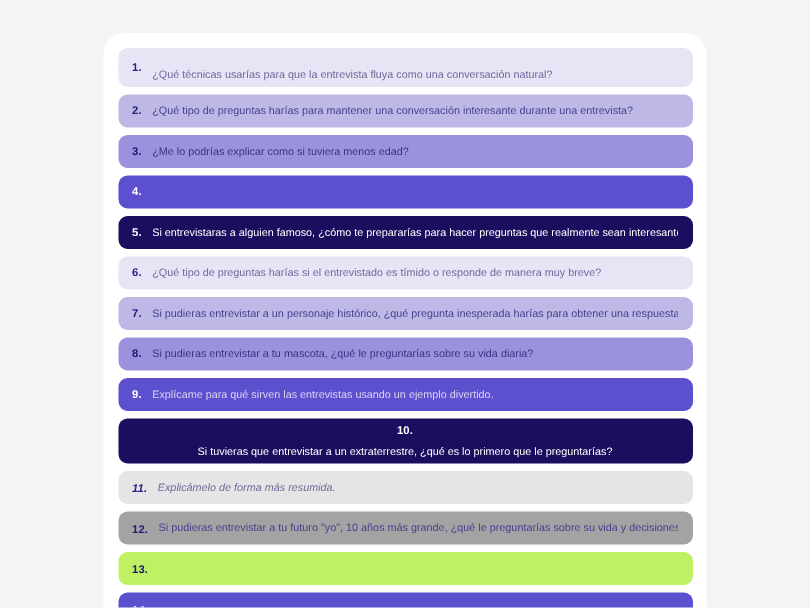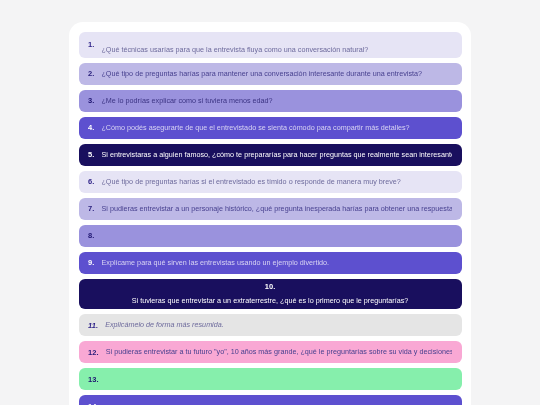--- a/index.html
+++ b/index.html
@@ -84,54 +84,54 @@
         <div class="prompt-row" style="background: rgb(189, 184, 230);">
           <span class="prompt-index" style="color: rgb(36, 26, 120);">2.</span>
           <span class="prompt-text" style="color: rgb(71, 64, 143);">¿Qué tipo de preguntas harías para mantener una conversación interesante durante una entrevista?</span>
         </div>
         <div class="prompt-row" style="background: rgb(154, 146, 221);">
           <span class="prompt-index" style="color: rgb(30, 21, 112);">3.</span>
           <span class="prompt-text" style="color: rgb(59, 51, 130);">¿Me lo podrías explicar como si tuviera menos edad?</span>
         </div>
         <div class="prompt-row" style="background: rgb(93, 80, 207);">
           <span class="prompt-index" style="color: rgb(255, 255, 255);">4.</span>
-          <span class="prompt-text" style="color: rgb(217, 213, 243);">¿Cómo podés asegurarte de que el entrevistado se sienta cómodo para compartir más detalles?</span>
         </div>
         <div class="prompt-row" style="background: rgb(25, 15, 94);">
           <span class="prompt-index" style="color: rgb(255, 255, 255);">5.</span>
           <span class="prompt-text" style="color: rgb(255, 255, 255);">Si entrevistaras a alguien famoso, ¿cómo te prepararías para hacer preguntas que realmente sean interesantes?</span>
         </div>
         <div class="prompt-row" style="background: rgb(230, 228, 245);">
           <span class="prompt-index" style="color: rgb(43, 31, 134);">6.</span>
           <span class="prompt-text" style="color: rgb(109, 106, 156);">¿Qué tipo de preguntas harías si el entrevistado es tímido o responde de manera muy breve?</span>
         </div>
         <div class="prompt-row" style="background: rgb(189, 184, 230);">
           <span class="prompt-index" style="color: rgb(36, 26, 120);">7.</span>
           <span class="prompt-text" style="color: rgb(71, 64, 143);">Si pudieras entrevistar a un personaje histórico, ¿qué pregunta inesperada harías para obtener una respuesta única?</span>
         </div>
         <div class="prompt-row" style="background: rgb(154, 146, 221);">
           <span class="prompt-index" style="color: rgb(30, 21, 112);">8.</span>
+          <span class="prompt-text" style="color: rgb(59, 51, 130);">Si pudieras entrevistar a tu mascota, ¿qué le preguntarías sobre su vida diaria?</span>
         </div>
         <div class="prompt-row" style="background: rgb(93, 80, 207);">
           <span class="prompt-index" style="color: rgb(255, 255, 255);">9.</span>
           <span class="prompt-text" style="color: rgb(217, 213, 243);">Explícame para qué sirven las entrevistas usando un ejemplo divertido.</span>
         </div>
         <div class="prompt-row" style="background: rgb(25, 15, 94); flex-direction: column;">
           <span class="prompt-index" style="color: rgb(255, 255, 255);">10.</span>
           <span class="prompt-text" style="color: rgb(255, 255, 255);">Si tuvieras que entrevistar a un extraterrestre, ¿qué es lo primero que le preguntarías?</span>
         </div>
         <div class="prompt-row" style="background: #e5e5e5; font-style: italic;">
           <span class="prompt-index" style="color: rgb(43, 31, 134);">11.</span>
           <span class="prompt-text" style="color: rgb(109, 106, 156);">Explicámelo de forma más resumida.</span>
         </div>
-        <div class="prompt-row" style="background: #f9a8d4;">
+        <div class="prompt-row" style="background: #a3a3a3;">
           <span class="prompt-index" style="color: rgb(36, 26, 120);">12.</span>
           <span class="prompt-text" style="color: rgb(71, 64, 143);">Si pudieras entrevistar a tu futuro "yo", 10 años más grande, ¿qué le preguntarías sobre su vida y decisiones?</span>
         </div>
-        <div class="prompt-row" style="background: #86efac;">
+        <div class="prompt-row" style="background: #bef264;">
           <span class="prompt-index" style="color: rgb(30, 21, 112);">13.</span>
         </div>
         <div class="prompt-row" style="background: rgb(93, 80, 207);">
           <span class="prompt-index" style="color: rgb(255, 255, 255);">14.</span>
           <span class="prompt-text" style="color: rgb(217, 213, 243);"></span>
         </div>
       </div>
   </div>
 </div>
 

